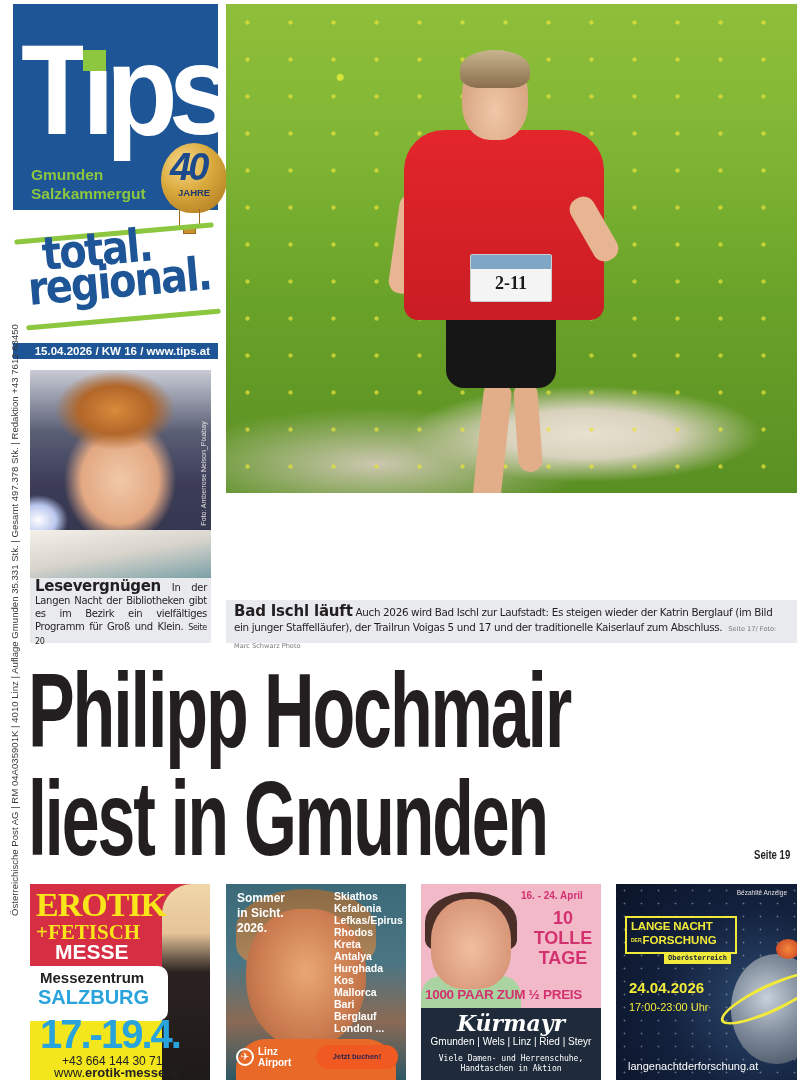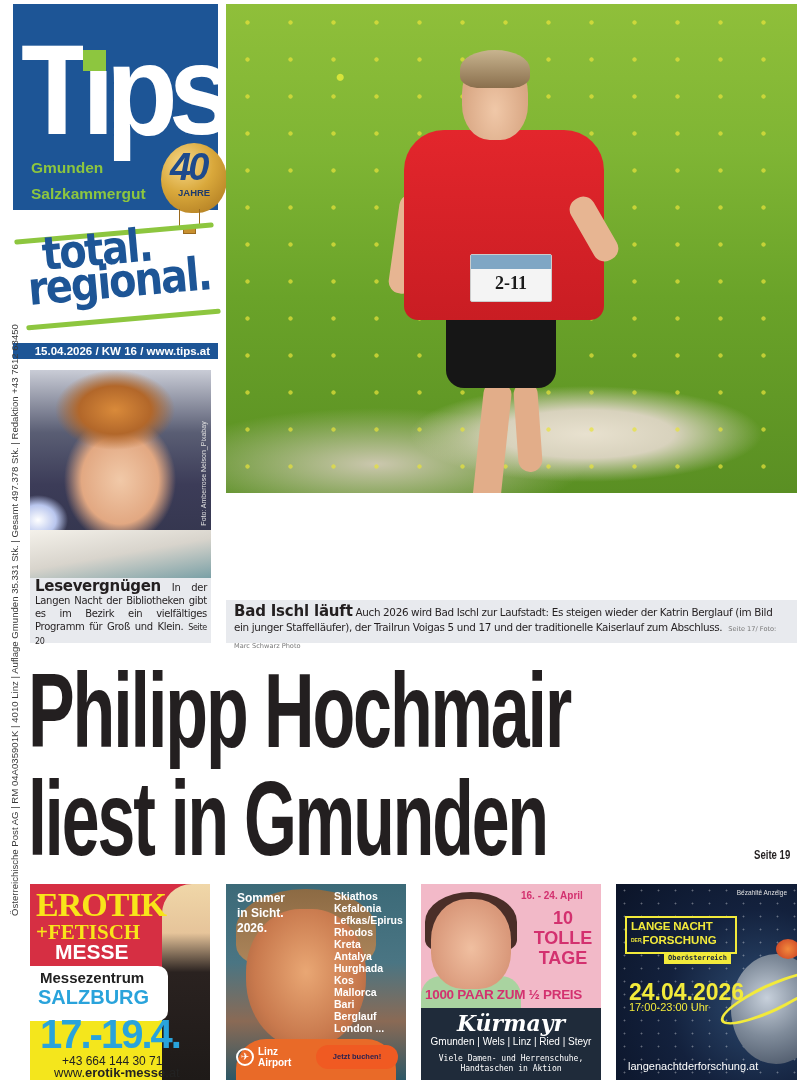--- a/index.html
+++ b/index.html
@@ -5,21 +5,21 @@
   * { box-sizing: border-box; margin: 0; padding: 0; }
   html, body { width: 800px; height: 1085px; background: #ffffff; overflow: hidden; }
   body { position: relative; font-family: "Liberation Sans", "DejaVu Sans", sans-serif; color: #231f20; }
 
   
   .masthead { position: absolute; left: 13px; top: 4px; width: 205px; height: 206px; background: #1d5596; }
   .logo-word { position: absolute; left: 8px; top: 22px; font-family: "Liberation Sans", sans-serif; font-weight: 900; font-size: 118px; line-height: 1; color: #ffffff; letter-spacing: -9px; transform: scaleY(1.08); transform-origin: top left; }
   .logo-dot { position: absolute; left: 70px; top: 46px; width: 23px; height: 21px; background: #8dc63f; }
   .logo-dot-mask { position: absolute; left: 70px; top: 35px; width: 24px; height: 32px; background: #1d5596; }
   .region-line { position: absolute; left: 18px; font-weight: 700; font-size: 15.5px; color: #8dc63f; line-height: 1; }
-  .region-1 { top: 156px; }
+  .region-1 { top: 163px; }
   .region-2 { top: 182px; }
 
   .balloon { position: absolute; left: 157px; top: 143px; width: 68px; height: 96px; }
   .balloon-envelope { position: absolute; left: 4px; top: 0; width: 66px; height: 70px; border-radius: 50% 50% 46% 46% / 52% 52% 48% 48%; background: radial-gradient(circle at 35% 30%, #f7d98b 0%, #d9a83b 45%, #a8731c 100%); }
   .balloon-40 { position: absolute; left: 9px; top: 3px; font-weight: 900; font-size: 38px; color: #1d4a8c; letter-spacing: -3px; font-style: italic; }
   .balloon-jahre { position: absolute; left: 17px; top: 44px; font-weight: 700; font-size: 9.5px; color: #1d3a6c; }
   .balloon-basket { position: absolute; left: 26px; top: 82px; width: 13px; height: 9px; background: #c8902f; border: 1px solid #9a6a1e; }
   .balloon-rope { position: absolute; top: 66px; width: 1px; height: 17px; background: #9a6a1e; }
 
   .slogan { position: absolute; left: 12px; top: 214px; width: 210px; height: 122px; }
@@ -125,21 +125,21 @@
   .ad4 .stars { position: absolute; inset: 0; background-image: radial-gradient(circle, rgba(255,255,255,.7) 0.7px, transparent 1.2px); background-size: 17px 13px; opacity: .5; }
   .ad4 .planet { position: absolute; left: 115px; top: 70px; width: 90px; height: 110px; border-radius: 50%; background: radial-gradient(circle at 40% 40%, #c7d0db 0%, #7f8b9a 45%, #3b4658 100%); }
   .ad4 .ring { position: absolute; left: 100px; top: 100px; width: 110px; height: 28px; border: 3px solid #f2ea3b; border-radius: 50%; transform: rotate(-25deg); }
   .ad4 .comet { position: absolute; left: 160px; top: 55px; width: 24px; height: 20px; border-radius: 50%; background: radial-gradient(circle, #f28a3c 0%, #d4512a 70%); }
   .ad4 .t-paid { position: absolute; right: 10px; top: 5px; font-size: 6.5px; color: #e2e2e2; }
   .ad4 .title-box { position: absolute; left: 9px; top: 32px; width: 112px; height: 38px; border: 2px solid #f2ea3b; padding: 2px 4px; }
   .ad4 .t-lange { display: block; font-weight: 700; font-size: 11.5px; line-height: 13px; color: #f2ea3b; letter-spacing: -0.2px; }
   .ad4 .t-forschung { display: block; font-weight: 700; font-size: 11.5px; line-height: 15px; color: #f2ea3b; }
   .ad4 .t-der { font-size: 5px; vertical-align: middle; margin-right: 1px; }
   .ad4 .region-tag { position: absolute; left: 48px; top: 68px; height: 12px; padding: 0 4px; background: #f2ea3b; color: #13213d; font-family: "DejaVu Sans Mono", monospace; font-weight: 700; font-size: 7px; line-height: 12px; }
-  .ad4 .t-date { position: absolute; left: 13px; top: 95px; font-weight: 700; font-size: 23px; color: #f2ea3b; }
+  .ad4 .t-date { position: absolute; left: 13px; top: 95px; font-weight: 700; font-size: 15px; color: #f2ea3b; }
   .ad4 .t-time { position: absolute; left: 13px; top: 117px; font-size: 11px; color: #f2ea3b; }
   .ad4 .t-url { position: absolute; left: 12px; top: 176px; font-size: 11px; color: #ffffff; }
 </style>
 </head>
 <body>
 
 <div class="masthead">
   <div class="logo-word">Tips</div>
   <div class="logo-dot-mask"></div>
   <div class="logo-dot"></div>

